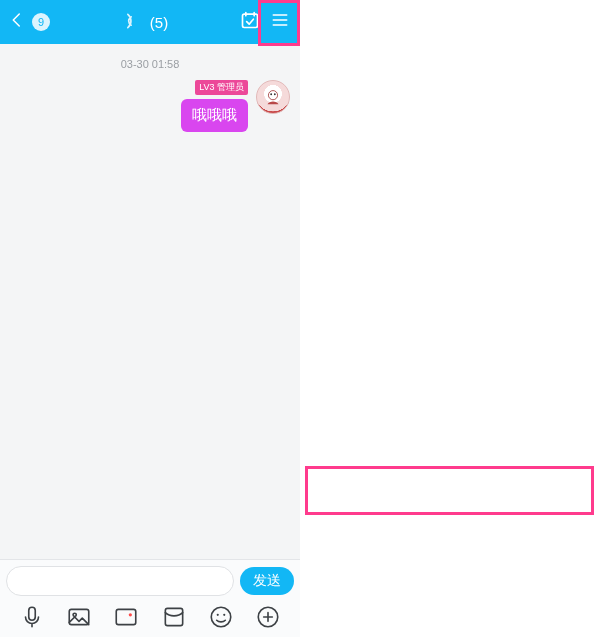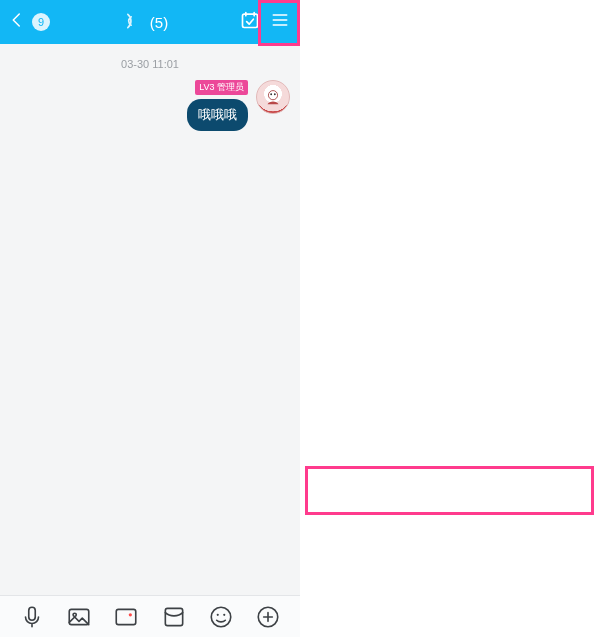--- a/index.html
+++ b/index.html
@@ -34,22 +34,22 @@
 
   .chat-body { flex:1; overflow:hidden; position:relative;}
   .timestamp { text-align:center; font-size:11px; color:#9a9ea3; margin-top:14px;}
   .msg-row { display:flex; justify-content:flex-end; align-items:flex-start; padding: 10px 10px 0 10px; gap:8px;}
   .msg-col { display:flex; flex-direction:column; align-items:flex-end; gap:4px;}
   .level-tag {
     background:#ec4899; color:#fff; font-size:9px; border-radius:2px;
     padding:1px 4px; display:inline-block;
   }
   .bubble {
-    background:#0c4a6e; color:#fff; font-size:13px;
-    padding:7px 11px; border-radius:14px; max-width:180px;
+    background:#d946ef; color:#fff; font-size:15px;
+    padding:7px 11px; border-radius:6px; max-width:180px;
   }
   .avatar {
     width:34px; height:34px; border-radius:50%;
     background: radial-gradient(circle at 50% 40%, #fff 0 35%, #f5dada 36% 70%, #c94b4b 71% 100%);
     border:1px solid #e2b9b9;
     display:flex; align-items:center; justify-content:center;
   }
   .avatar svg { width:22px; height:22px;}
 
   .chat-input-bar {
@@ -119,38 +119,42 @@
       </span>
       <span class="hamburger">
         <svg class="icon-svg" viewBox="0 0 24 24">
               <path class="stroke-w" d="M4 6h16M4 12h16M4 18h16"></path>
             </svg>
       </span>
     </div>
   </div>
 
   <div class="chat-body">
-    <div class="timestamp">03-30 11:01</div>
+    <div class="timestamp">03-30 01:58</div>
     <div class="msg-row">
       <div class="msg-col">
         <span class="level-tag">LV3 管理员</span>
         <div class="bubble">哦哦哦</div>
       </div>
       <div class="avatar">
         <svg viewBox="0 0 24 24">
               <circle cx="12" cy="10" r="5" fill="#fff" stroke="#a84c4c" stroke-width="1"></circle>
               <circle cx="10" cy="9" r="1" fill="#333"></circle>
               <circle cx="14" cy="9" r="1" fill="#333"></circle>
               <path d="M6 20c2-4 10-4 12 0" fill="#b84848"></path>
             </svg>
       </div>
     </div>
   </div>
 
   <div class="chat-input-bar">
+    <div class="input-row">
+      <div class="text-input"></div>
+      <div class="send-btn">发送</div>
+    </div>
     <div class="icon-row">
       <span class="tb-icon"><svg viewBox="0 0 24 24">
               <rect class="stroke-g" x="9" y="3" width="6" height="12" rx="3"></rect>
               <path class="stroke-g" d="M6 12a6 6 0 0012 0M12 18v3"></path>
             </svg></span>
       <span class="tb-icon"><svg viewBox="0 0 24 24">
               <rect class="stroke-g" x="3" y="5" width="18" height="14" rx="2"></rect>
               <circle class="stroke-g" cx="8" cy="10" r="1.5"></circle>
               <path class="stroke-g" d="M3 17l5-5 4 4 3-3 6 6"></path>
             </svg></span>

